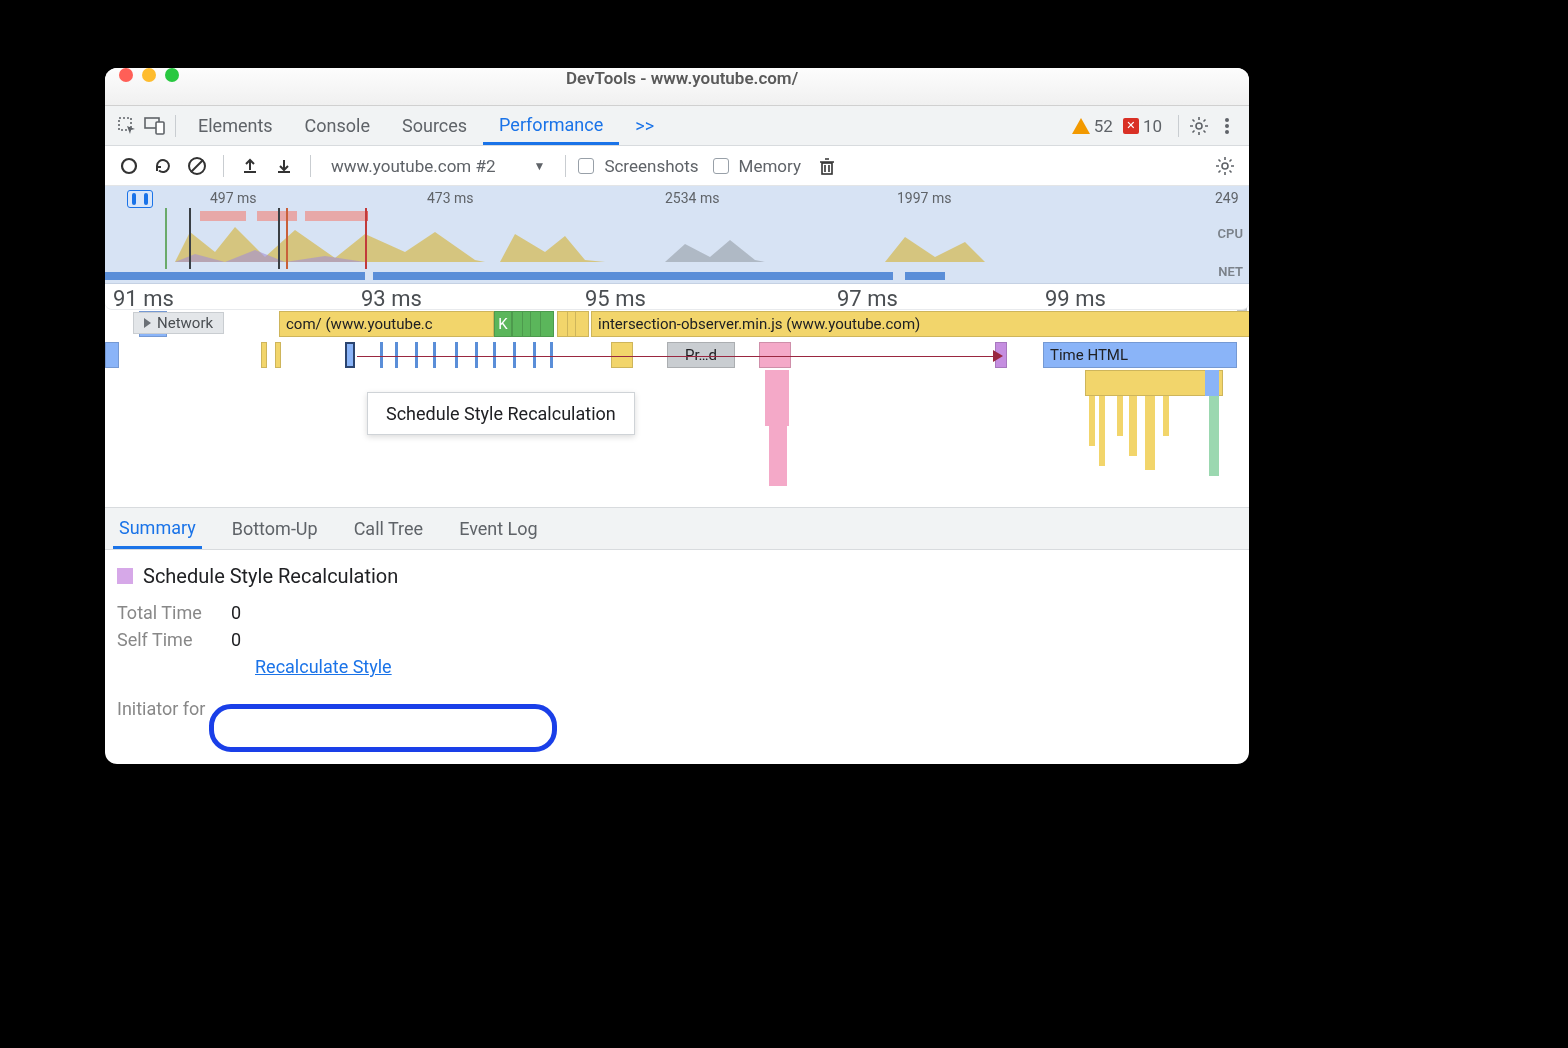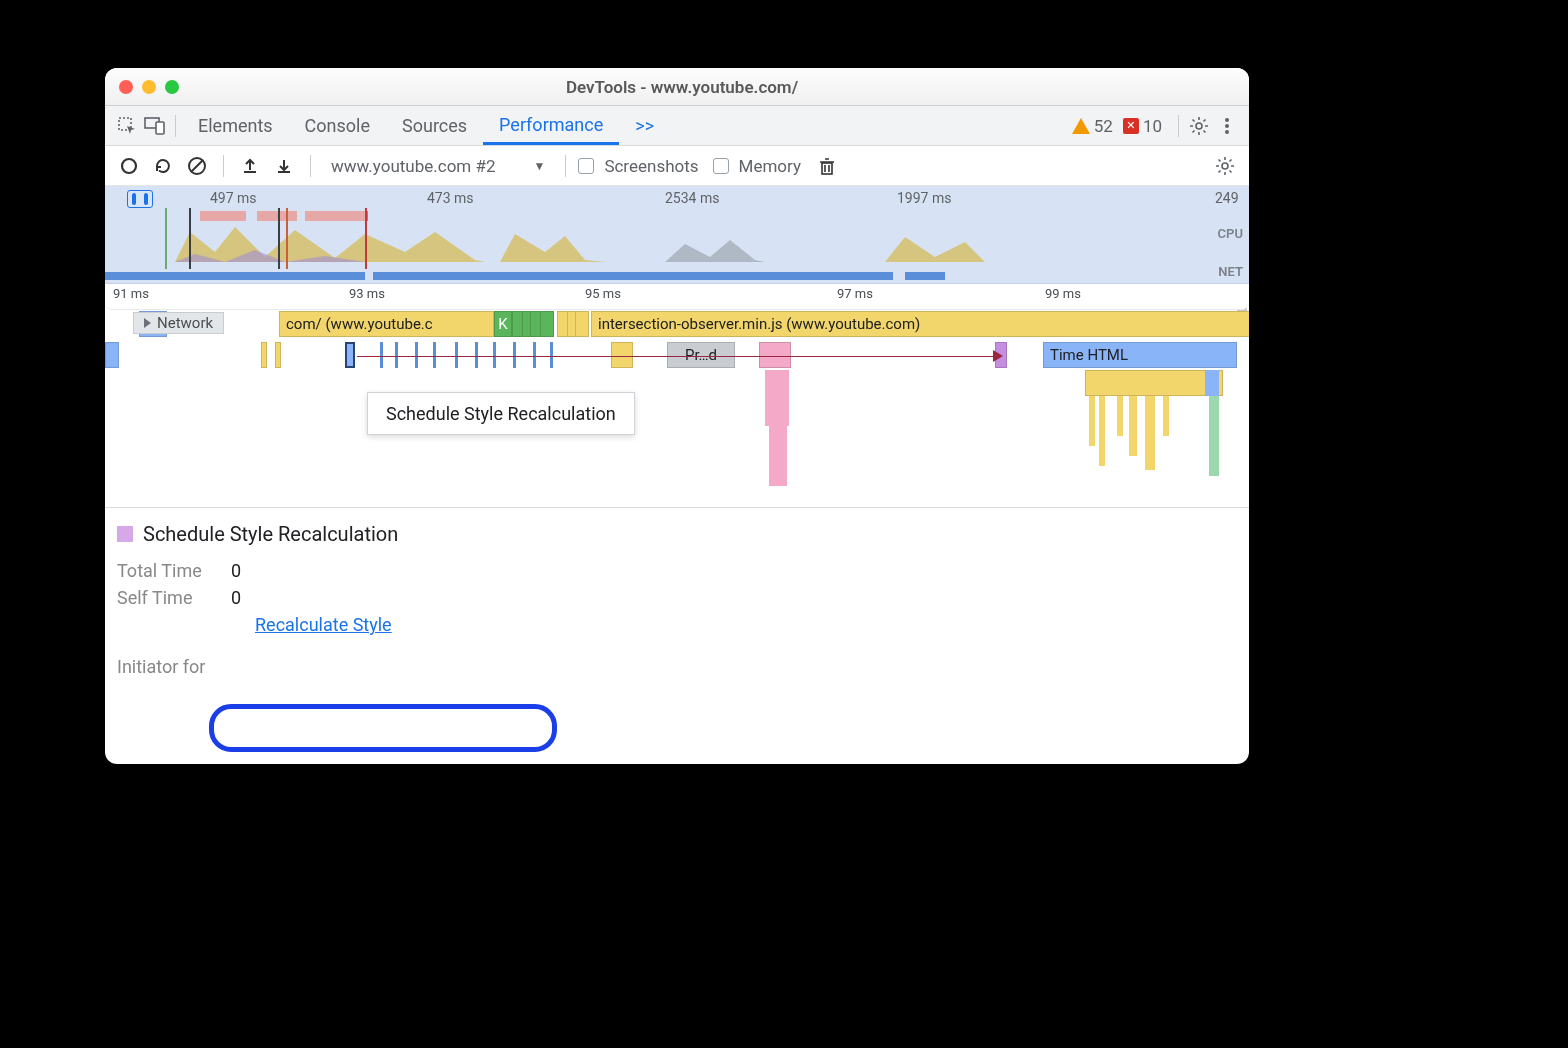--- a/index.html
+++ b/index.html
@@ -1,20 +1,20 @@
 <!DOCTYPE html>
 <html><head>
 <meta charset="utf-8">
 <style>
 * { margin: 0; padding: 0; box-sizing: border-box; font-family: -apple-system, BlinkMacSystemFont, "Segoe UI", Roboto, sans-serif; }
 body { background: #000; width: 1568px; height: 1048px; position: relative; }
 .window { position: absolute; left: 105px; top: 68px; width: 1144px; height: 696px; background: #fff; border-radius: 12px; overflow: hidden; box-shadow: 0 20px 60px rgba(0,0,0,.5); }
 
 
-.titlebar { height: 38px; background: linear-gradient(#fdfdfd,#f0f0f0); display: flex; align-items: center; padding: 0 14px; border-bottom: 1px solid #d0d0d0; }
+.titlebar { height: 38px; background: linear-gradient(#fdfdfd,#f0f0f0); display: flex; padding: 0 14px; border-bottom: 1px solid #d0d0d0; }
 .traffic { display: flex; gap: 9px; }
 .traffic span { width: 14px; height: 14px; border-radius: 50%; }
 .tr-close { background: #ff5f57; }
 .tr-min { background: #febc2e; }
 .tr-max { background: #28c840; }
 .titlebar .title { flex: 1; text-align: center; font-weight: 600; color: #5a5a5a; font-size: 17px; }
 
 
 .main-tabs { height: 40px; background: #f1f3f4; display: flex; align-items: center; padding: 0 8px; border-bottom: 1px solid #d8dbde; font-size: 18px; color: #5f6368; }
 .main-tabs .icon-btn { width: 28px; height: 28px; display:flex; align-items:center; justify-content:center; cursor:pointer; border-radius:3px; }
@@ -44,21 +44,21 @@
 .overview .cpu-shape { position:absolute; }
 .overview .selection { position:absolute; top:4px; left:22px; width:26px; height:18px; border:1.5px solid #1a73e8; border-radius:3px; background:#d9e6f9; }
 .overview .selection .handle { position:absolute; top:2px; width:4px; height:12px; background:#1a73e8; border-radius:2px; }
 .overview .selection .h1 { left:4px; }
 .overview .selection .h2 { right:4px; }
 .overview .red-tick { position:absolute; width:6px; height:10px; background:#e06666; top:25px; }
 
 
 .flame { position:relative; height:224px; background:#fff; border-bottom:1px solid #d8dbde; overflow:hidden; }
 .flame-scroll { position:absolute; right:2px; top:10px; width:10px; height:30px; background:#c4c8cc; border-radius:5px; }
-.flame .ruler { height:26px; background:#fff; position:relative; font-size:13px; color:#4a4e52; border-bottom:1px solid #e8eaed;border-radius:7px; }
+.flame .ruler { height:26px; background:#fff; position:relative; font-size:22px; color:#4a4e52; border-bottom:1px solid #e8eaed;border-radius:7px; }
 .flame .ruler span { position:absolute; top:2px; }
 .flame .row1 { height:28px; position:relative;margin-left:34px; }
 .flame .block { position:absolute; height:26px; top:1px; font-size:15px; color:#202124; display:flex; align-items:center; padding:0 6px; overflow:hidden; white-space:nowrap; border:1px solid rgba(0,0,0,.15); }
 .flame .row2 { height:28px; position:relative; margin-top:3px; }
 .flame .tooltip { position:absolute; left:262px; top:108px; background:#fff; border:1px solid #cfd3d7; padding:10px 18px; font-size:18px; color:#202124; box-shadow:0 2px 6px rgba(0,0,0,.15); }
 .flame .thin { position:absolute; width:3px; background:#5a8ed8; top:58px; height:26px; }
 .flame .arrow-line { position:absolute; top:72px; height:1px; background:#9a2740; }
 .flame .arrow-head { position:absolute; top:66px; width:0; height:0; border-top:6px solid transparent; border-bottom:6px solid transparent; border-left:10px solid #9a2740; }
 .flame .net-grp { position:absolute; left:28px; top:28px; background:#e3e6e9; height:22px; padding:0 10px; display:flex; align-items:center; font-size:15px; color:#4a4e52; gap:6px; border:1px solid #c9cdd1; }
 .flame .net-grp .tri-right { width:0; height:0; border-top:5px solid transparent; border-bottom:5px solid transparent; border-left:7px solid #6b7076; }
@@ -249,21 +249,21 @@
     <div style="position:absolute;left:84px;top:22px;bottom:14px;width:2px;background:#3a3f44;"></div>
     <div style="position:absolute;left:173px;top:22px;bottom:14px;width:2px;background:#3a3f44;"></div>
     <div style="position:absolute;left:181px;top:22px;bottom:14px;width:2px;background:#c9603a;"></div>
     <div style="position:absolute;left:260px;top:22px;bottom:14px;width:2px;background:#c23a3a;"></div>
   </div>
 
   <div class="flame">
     <div class="flame-scroll"></div>
     <div class="ruler">
       <span style="left:8px">91 ms</span>
-      <span style="left:244px">93 ms</span>
+      <span style="left:256px">93 ms</span>
       <span style="left:480px">95 ms</span>
       <span style="left:732px">97 ms</span>
       <span style="left:940px">99 ms</span>
     </div>
 
     <div class="row1">
       <div class="block" style="left:0;width:28px;background:#8ab4f8;">
           <span>ww</span>
         </div>
       <div class="block" style="left:140px;width:215px;background:#f2d56b;">
@@ -334,20 +334,34 @@
     <div style="position:absolute;left:1040px;top:112px;width:10px;height:74px;background:#f2d56b;"></div>
     <div style="position:absolute;left:1058px;top:112px;width:6px;height:40px;background:#f2d56b;"></div>
     <div style="position:absolute;left:1100px;top:86px;width:14px;height:26px;background:#8ab4f8;"></div>
     <div style="position:absolute;left:1104px;top:112px;width:10px;height:80px;background:#9bd8b0;"></div>
 
     <div class="tooltip">
       <span>Schedule Style Recalculation</span>
     </div>
   </div>
 
+  <div class="detail-tabs">
+    <div class="dtab active">
+        <span>Summary</span>
+      </div>
+    <div class="dtab">
+        <span>Bottom-Up</span>
+      </div>
+    <div class="dtab">
+        <span>Call Tree</span>
+      </div>
+    <div class="dtab">
+        <span>Event Log</span>
+      </div>
+  </div>
 
   <div class="summary">
     <div class="title-row">
       <span class="swatch"></span>
       <span style="font-size:20px;">Schedule Style Recalculation</span>
     </div>
     <div class="kv">
       <span class="k">Total Time</span>
       <span>0</span>
     </div>

